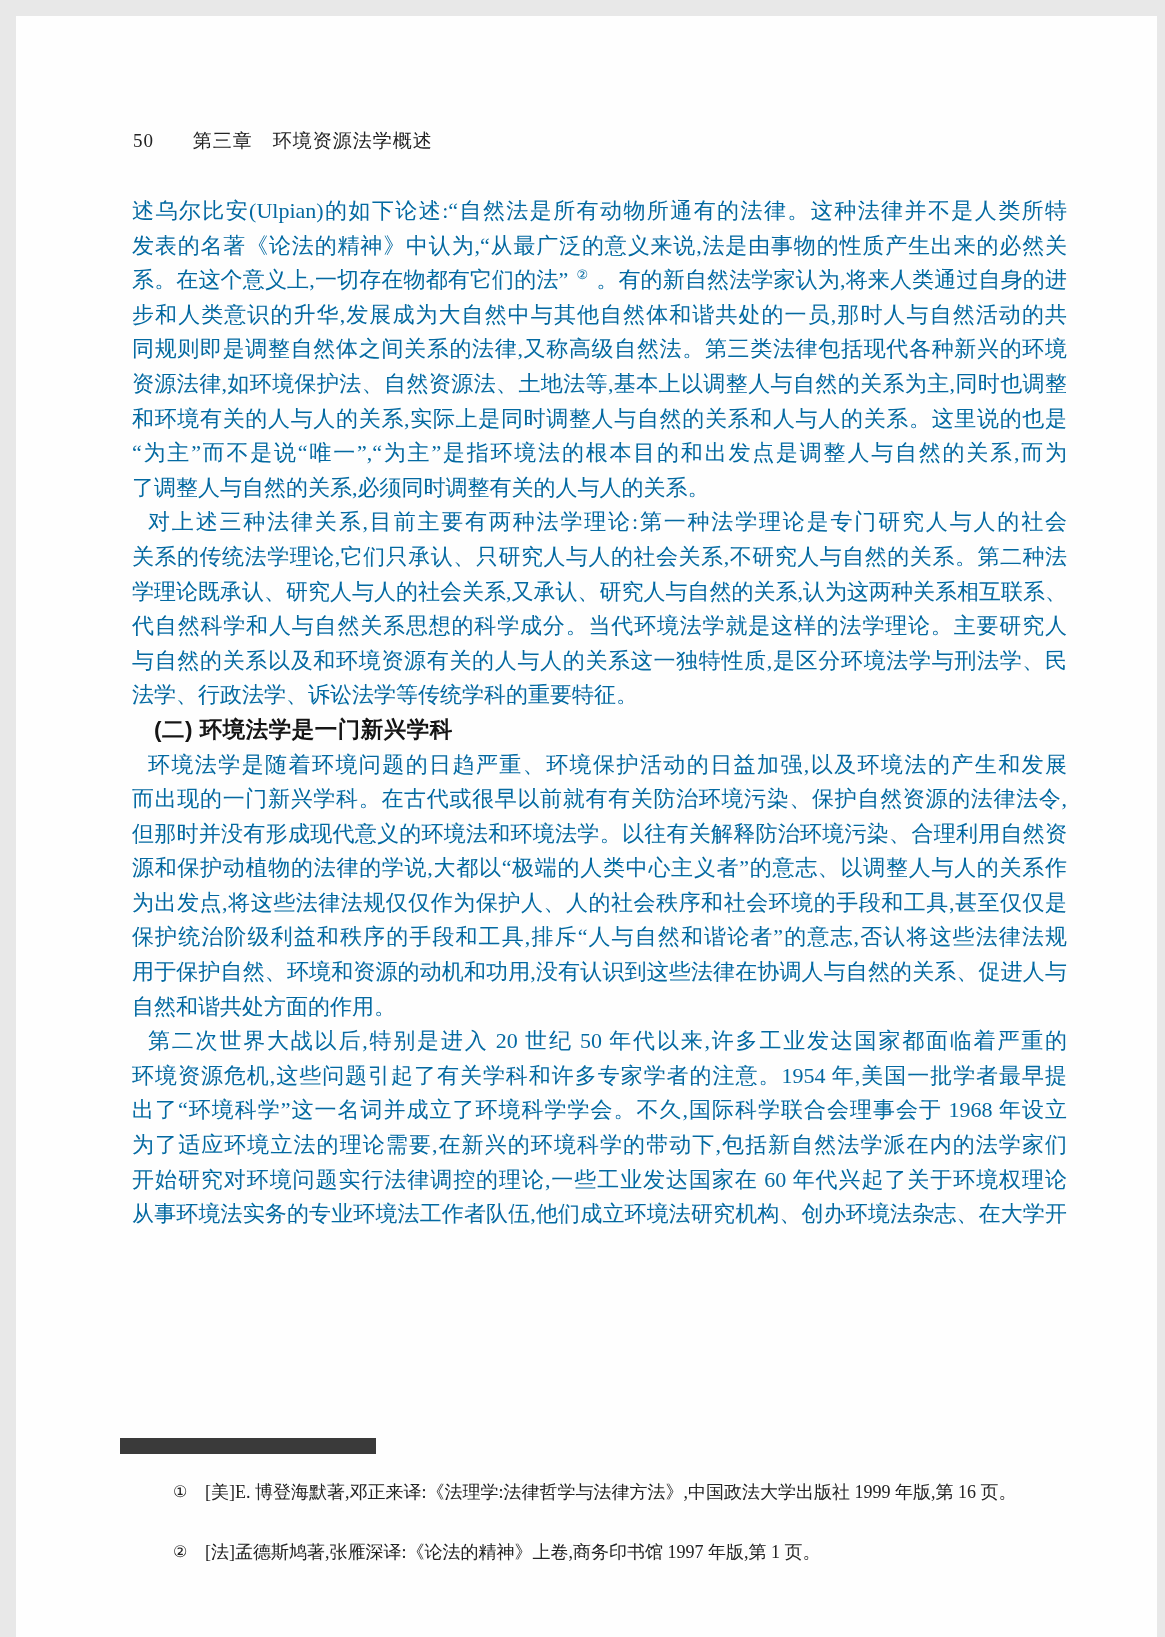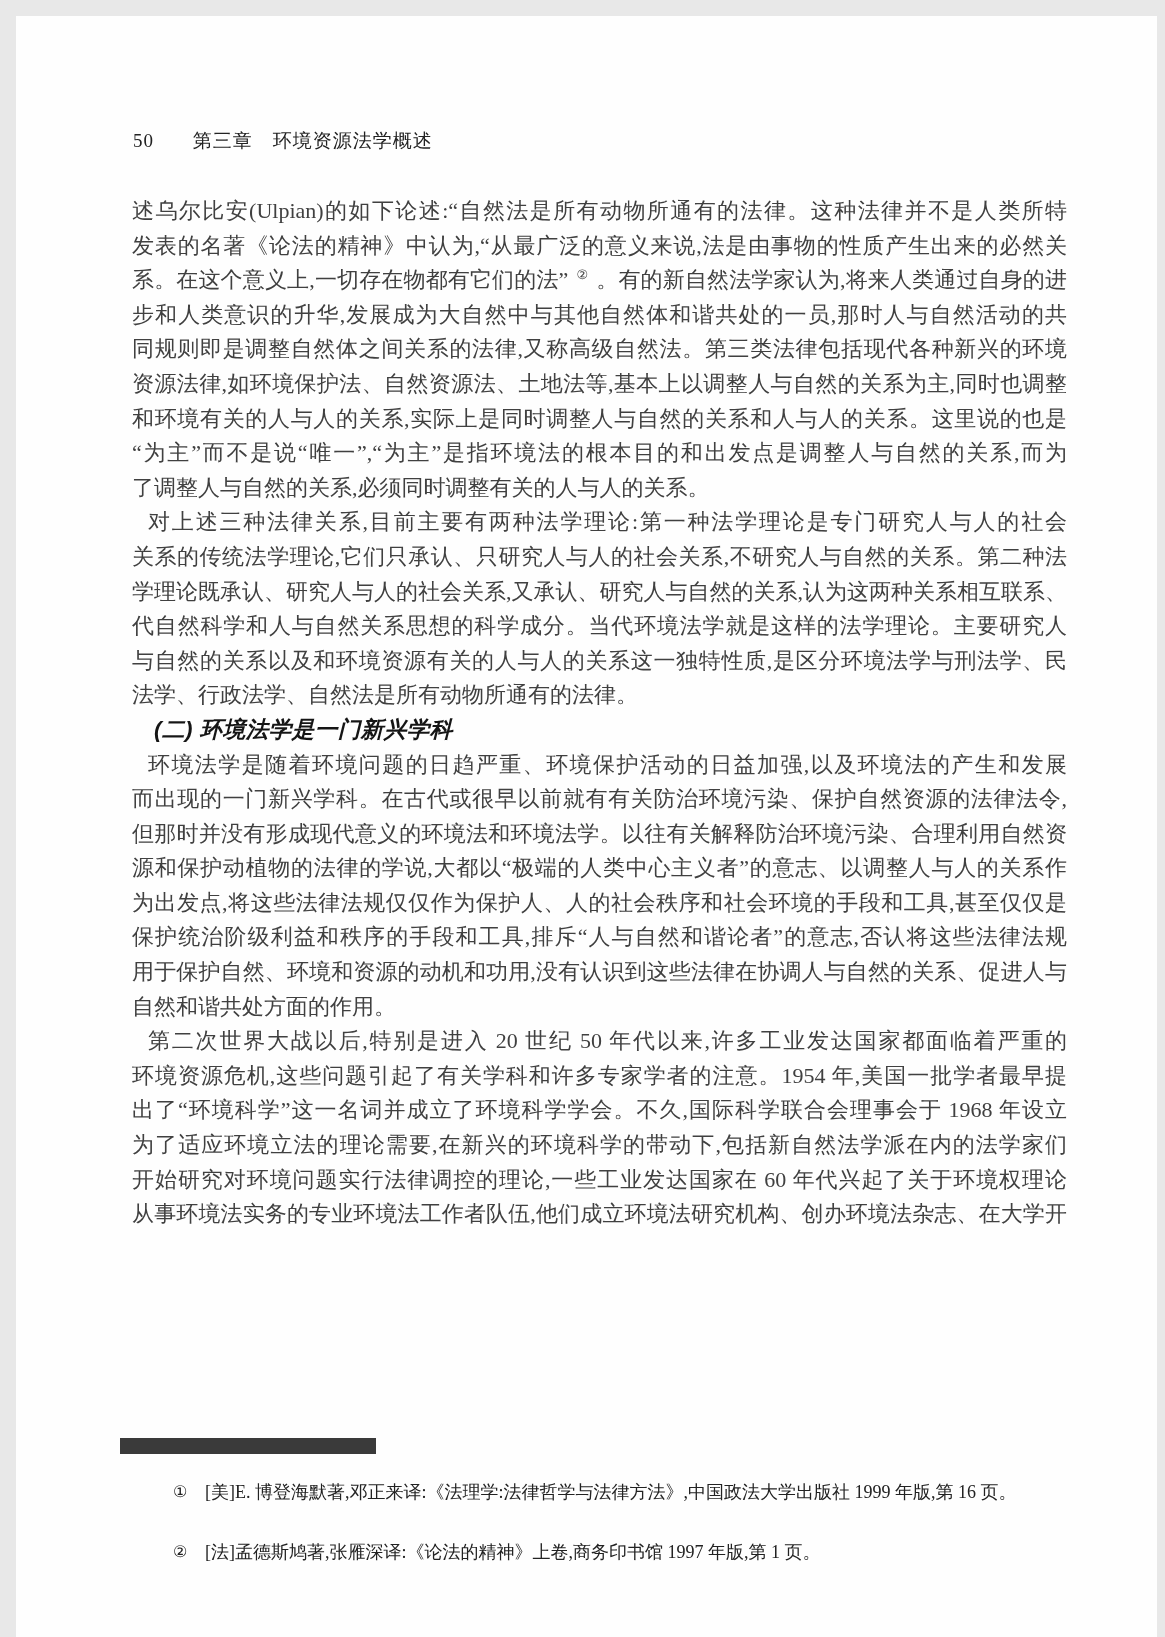--- a/index.html
+++ b/index.html
@@ -34,33 +34,32 @@
     width: 967px;
   }
   .line {
     font-size: 22px;
     line-height: 34.6px;
     height: 34.6px;
     text-align: justify;
     text-align-last: justify;
     text-justify: inter-character;
     white-space: nowrap;
-    color: #404040;
+    color: #0369a1;
   }
   .line.indent { padding-left: 24px; }
   .line.endpara { text-align-last: left; }
   .line.heading {
     font-family: "Liberation Sans", "DejaVu Sans", sans-serif;
     font-weight: bold;
     font-size: 22.5px;
     text-align-last: left;
     padding-left: 30px;
     letter-spacing: 0.5px;
     color: #151515;
-    font-style: italic;
   }
   .fnref {
     font-size: 13px;
     vertical-align: super;
     line-height: 0;
   }
   .footnote-separator {
     position: absolute;
     top: 1422px;
     left: 104px;
@@ -108,21 +107,21 @@
       <div class="line">同规则即是调整自然体之间关系的法律,又称高级自然法。第三类法律包括现代各种新兴的环境</div>
       <div class="line">资源法律,如环境保护法、自然资源法、土地法等,基本上以调整人与自然的关系为主,同时也调整</div>
       <div class="line">和环境有关的人与人的关系,实际上是同时调整人与自然的关系和人与人的关系。这里说的也是</div>
       <div class="line">“为主”而不是说“唯一”,“为主”是指环境法的根本目的和出发点是调整人与自然的关系,而为</div>
       <div class="line endpara">了调整人与自然的关系,必须同时调整有关的人与人的关系。</div>
       <div class="line indent">对上述三种法律关系,目前主要有两种法学理论:第一种法学理论是专门研究人与人的社会</div>
       <div class="line">关系的传统法学理论,它们只承认、只研究人与人的社会关系,不研究人与自然的关系。第二种法</div>
       <div class="line">学理论既承认、研究人与人的社会关系,又承认、研究人与自然的关系,认为这两种关系相互联系、</div>
       <div class="line">代自然科学和人与自然关系思想的科学成分。当代环境法学就是这样的法学理论。主要研究人</div>
       <div class="line">与自然的关系以及和环境资源有关的人与人的关系这一独特性质,是区分环境法学与刑法学、民</div>
-      <div class="line endpara">法学、行政法学、自然法是所有动物所通有的法律。</div>
+      <div class="line endpara">法学、行政法学、诉讼法学等传统学科的重要特征。</div>
       <div class="line heading">(二) 环境法学是一门新兴学科</div>
       <div class="line indent">环境法学是随着环境问题的日趋严重、环境保护活动的日益加强,以及环境法的产生和发展</div>
       <div class="line">而出现的一门新兴学科。在古代或很早以前就有有关防治环境污染、保护自然资源的法律法令,</div>
       <div class="line">但那时并没有形成现代意义的环境法和环境法学。以往有关解释防治环境污染、合理利用自然资</div>
       <div class="line">源和保护动植物的法律的学说,大都以“极端的人类中心主义者”的意志、以调整人与人的关系作</div>
       <div class="line">为出发点,将这些法律法规仅仅作为保护人、人的社会秩序和社会环境的手段和工具,甚至仅仅是</div>
       <div class="line">保护统治阶级利益和秩序的手段和工具,排斥“人与自然和谐论者”的意志,否认将这些法律法规</div>
       <div class="line">用于保护自然、环境和资源的动机和功用,没有认识到这些法律在协调人与自然的关系、促进人与</div>
       <div class="line endpara">自然和谐共处方面的作用。</div>
       <div class="line indent">第二次世界大战以后,特别是进入 20 世纪 50 年代以来,许多工业发达国家都面临着严重的</div>

